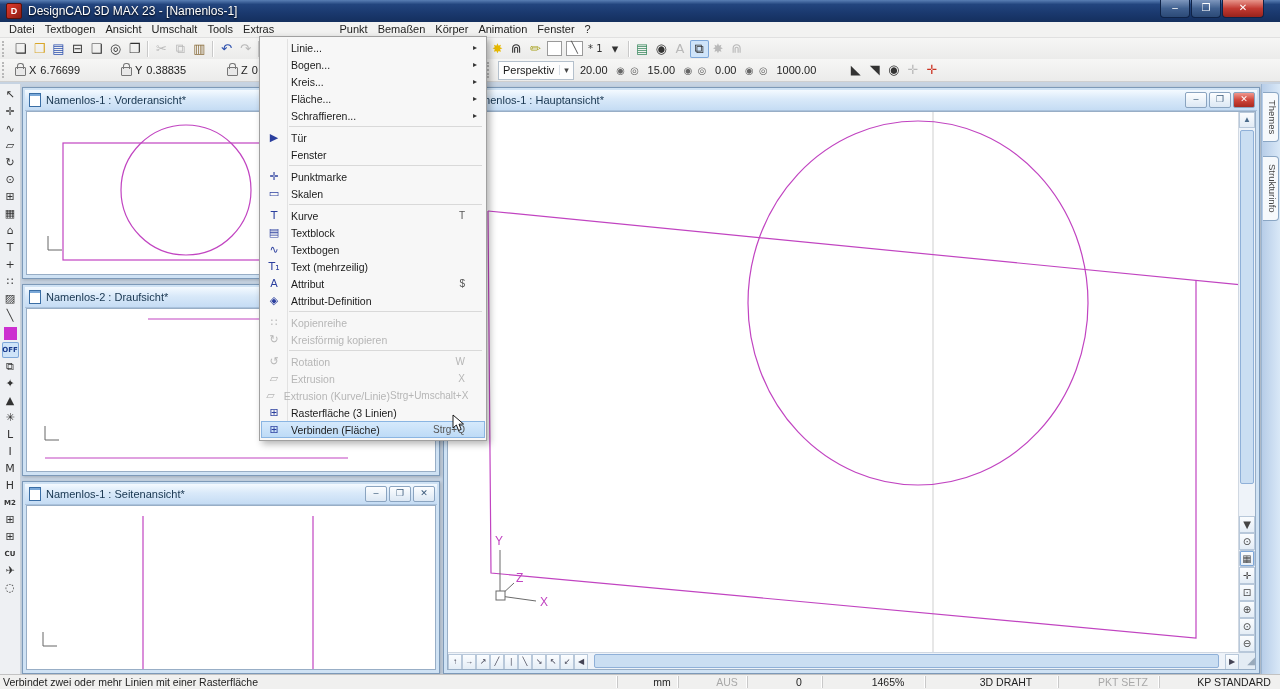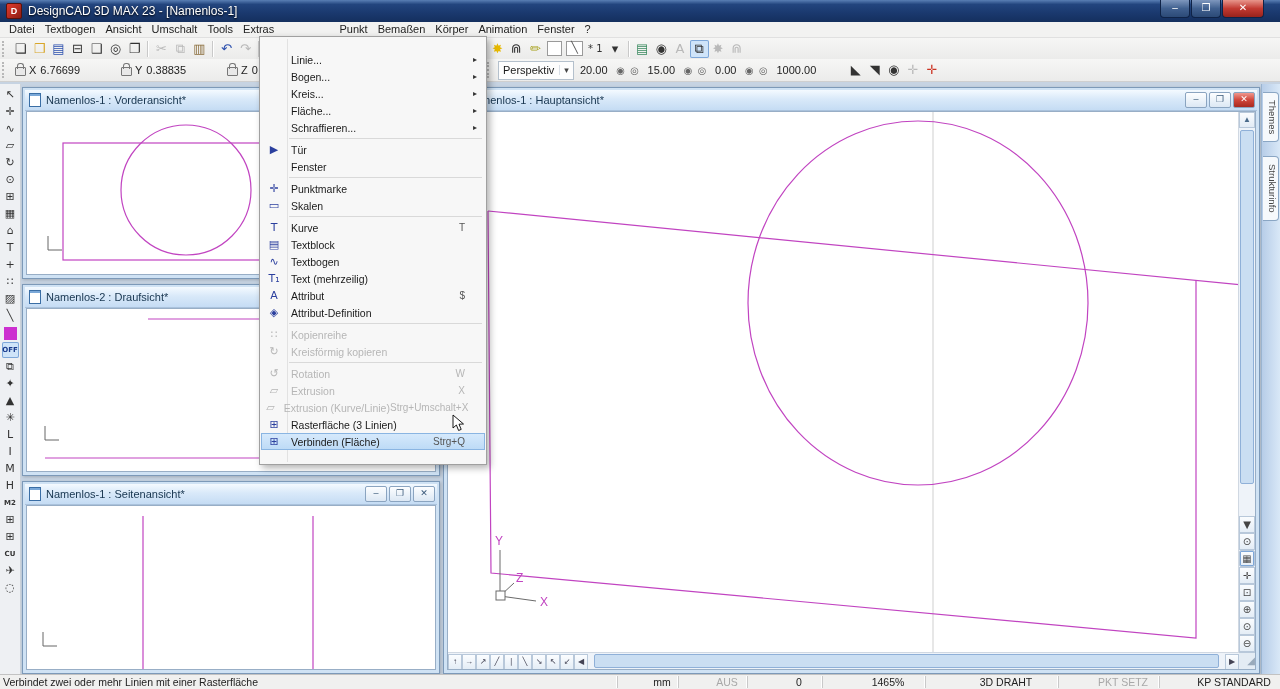--- a/index.html
+++ b/index.html
@@ -94,21 +94,21 @@
     border-top:1px solid #d0d8e2;display:flex;}
   .vwbtn{width:12px;height:14px;margin-top:1px;border:1px solid #b8c8da;background:linear-gradient(#fbfdff,#e4edf6);
     font-size:8px;color:#445;text-align:center;line-height:13px;}
   .htrack{flex:1;position:relative;margin-top:1px;}
   .hthumb{position:absolute;top:0;bottom:1px;left:6px;right:6px;background:#cadef2;
     border:1px solid #8fb0d8;border-radius:2px;}
   .corner{position:absolute;right:0;bottom:0;width:16px;height:16px;background:#e4ecf4;
     color:#9ab;font-size:10px;text-align:right;line-height:16px;}
   
   .menu{position:absolute;left:259px;top:36px;width:224px;background:#f7f7f7;
-    border:1px solid #a0a0a0;box-shadow:3px 3px 7px rgba(0,0,0,.3);z-index:90;padding:14px 1px;}
+    border:1px solid #a0a0a0;box-shadow:3px 3px 7px rgba(0,0,0,.3);z-index:90;padding:2px 1px;}
   .menu::before{content:'';position:absolute;left:27px;top:2px;bottom:2px;width:1px;background:#e2e2e2;}
   .mrow{display:flex;height:17px;align-items:center;font-size:10.5px;position:relative;}
   .micon{width:26px;text-align:center;color:#2b3f9e;font-size:11px;font-family:"DejaVu Sans",sans-serif;}
   .mlabel{flex:1;color:#1a1a1a;padding-left:4px;white-space:nowrap;}
   .mshortcut{color:#555;padding-right:8px;font-size:10px;}
   .marrow{width:12px;color:#333;font-size:8px;}
   .mrow.disabled .mlabel,.mrow.disabled .mshortcut,.mrow.disabled .micon{color:#b6b6b6;}
   .mrow.highlight{background:linear-gradient(#d7eafc,#bcdaf6);box-shadow:inset 0 0 0 1px #8ab5e2;}
   .mrow.sep{height:5px;}
   .mrow.sep::after{content:'';position:absolute;left:28px;right:3px;top:2px;height:1px;background:#d9d9d9;}

